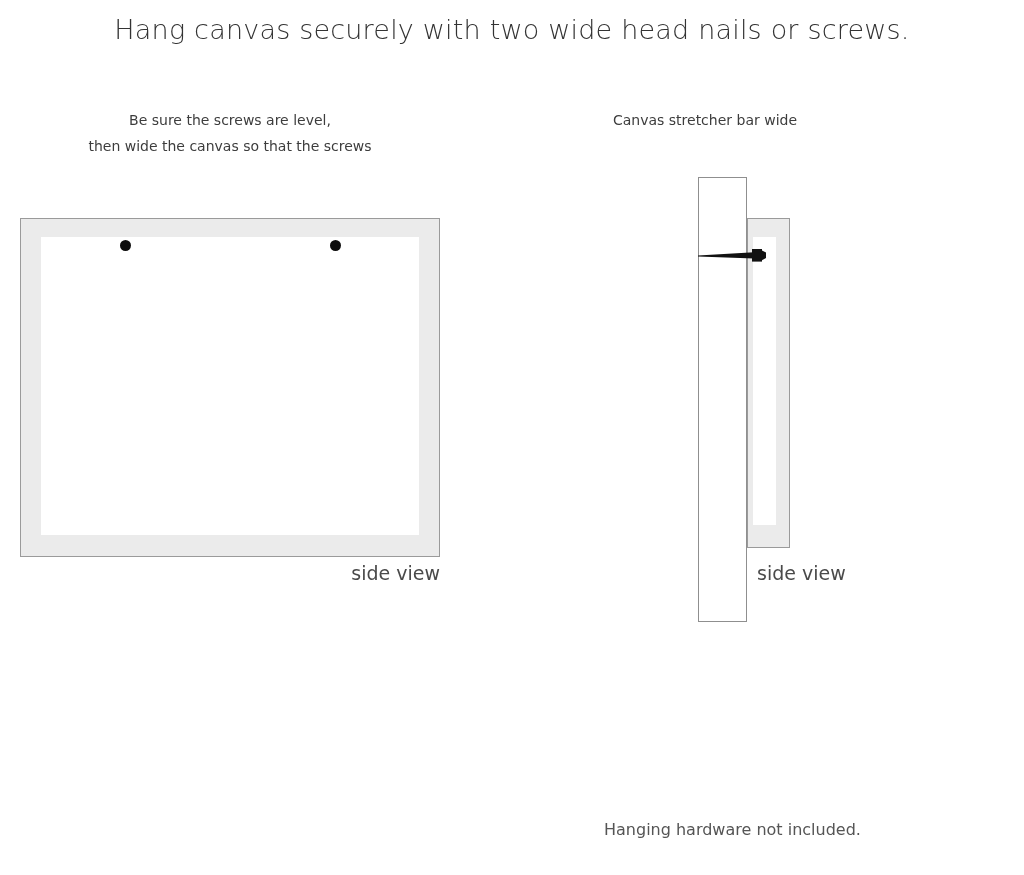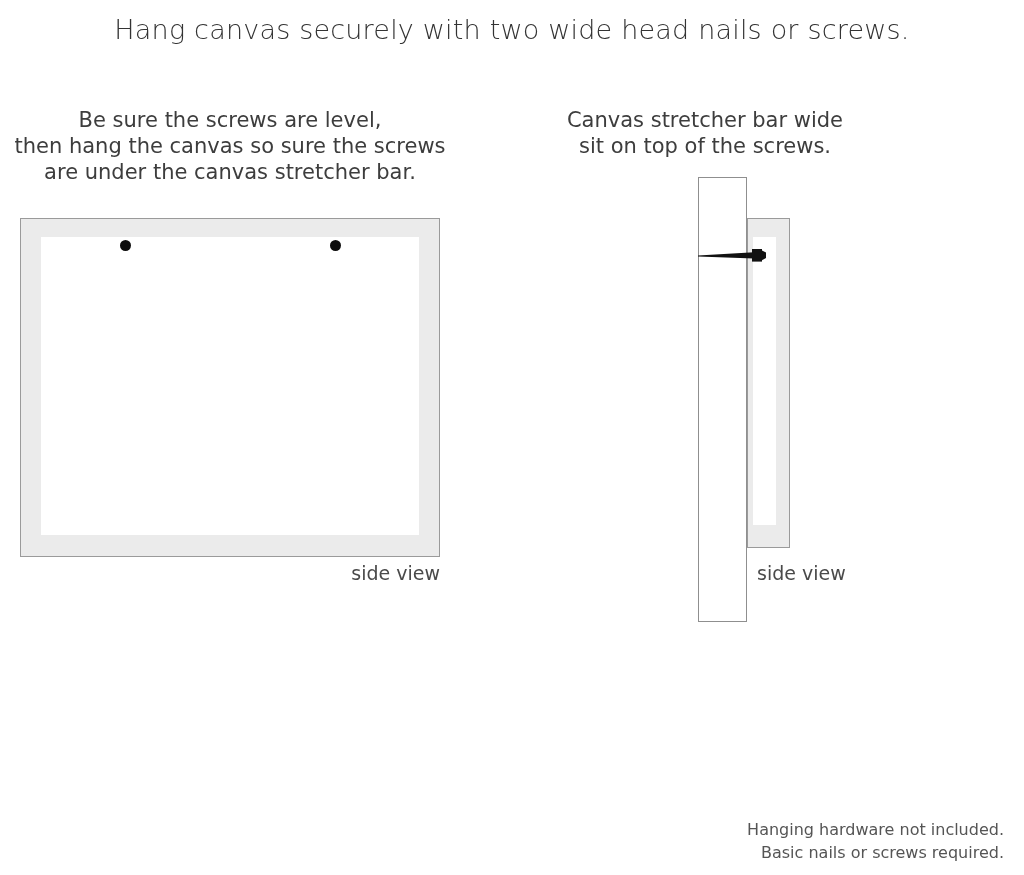--- a/index.html
+++ b/index.html
@@ -33,21 +33,21 @@
     font-size: 27px;
     font-weight: 300;
     letter-spacing: 0.2px;
     color: #333333;
     white-space: nowrap;
   }
 
   
   .caption {
     position: absolute;
-    font-size: 21px;
+    font-size: 14px;
     font-weight: 400;
     line-height: 26px;
     color: #3d3d3d;
     text-align: center;
   }
   .caption-left {
     left: 10px;
     top: 107px;
     width: 440px;
   }
@@ -158,27 +158,25 @@
 </style>
 </head>
 <body>
 
 <div class="canvas-root">
 
   <div class="title">Hang canvas securely with two wide head nails or screws.</div>
 
   <div class="caption caption-left">
     <span class="line">Be sure the screws are level,</span>
-    <span class="line">then hang the canvas so sure the screws</span>
-    <span class="line">are under the canvas stretcher bar.</span>
+    <span class="line">then wide the canvas so that the screws</span>
   </div>
 
   <div class="caption caption-right">
     <span class="line">Canvas stretcher bar wide</span>
-    <span class="line">sit on top of the screws.</span>
   </div>
 
   <div class="front-view">
     <div class="front-frame"></div>
     <div class="front-panel"></div>
     <div class="screw-dot screw-dot-left"></div>
     <div class="screw-dot screw-dot-right"></div>
   </div>
 
   <div class="view-label label-front">side view</div>
@@ -192,19 +190,18 @@
 
       <polygon points="0,9.6 56,6.2 56,12.4 0,10.4" fill="#111111"></polygon>
 
       <polygon points="54,3.0 64,3.0 64,15.6 54,15.6" fill="#111111"></polygon>
       <polygon points="64,4.4 68,6.6 68,12.0 64,14.2" fill="#111111"></polygon>
     </svg>
   </div>
 
   <div class="view-label label-side">side view</div>
 
-  <div style="position:absolute; left:604px; top:818px; width:400px; text-align:right;
+  <div style="position:absolute; left:604px; top:818px; width:400px; 
               font-size:16px; line-height:23px; color:#555555;">
     <span style="display:block; white-space:nowrap;">Hanging hardware not included.</span>
-    <span style="display:block; white-space:nowrap;">Basic nails or screws required.</span>
   </div>
 
 </div>
 
 </body></html>

